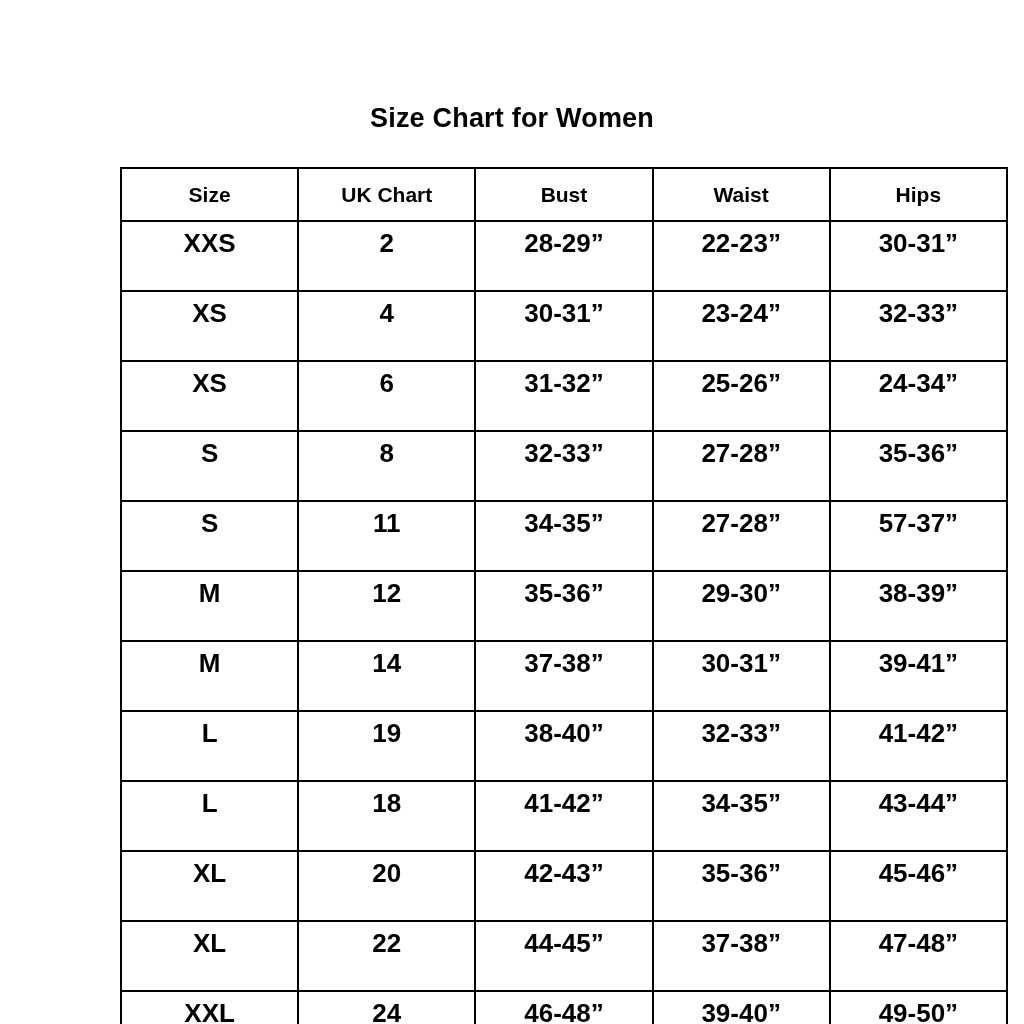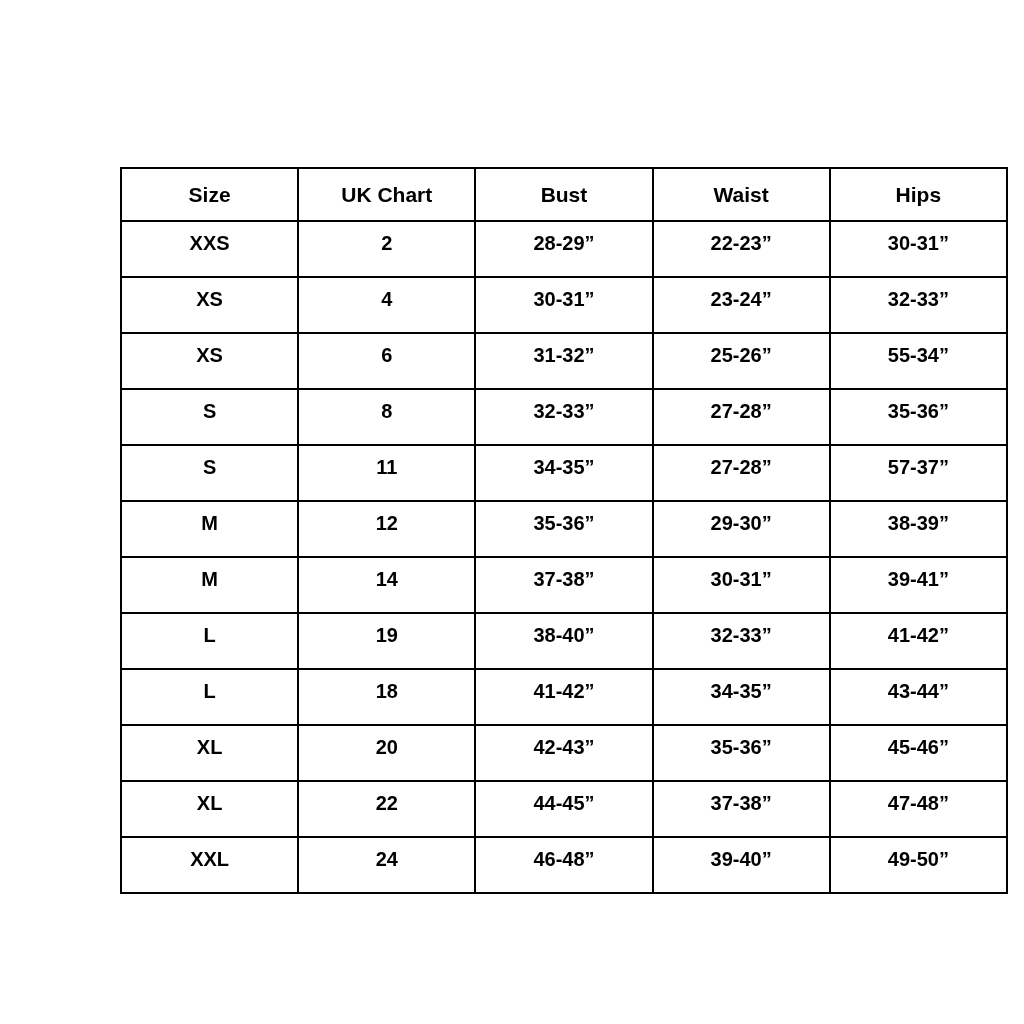--- a/index.html
+++ b/index.html
@@ -44,28 +44,29 @@
     color: #000000;
     background: #ffffff;
     padding: 0;
   }
   table.size-chart th {
     height: 51px;
     font-size: 21px;
   }
   table.size-chart td {
     height: 42px;
-    padding-bottom: 12px;
-    font-size: 20px;
+    padding-bottom: 26px;
+    font-size: 26px;
   }
 </style>
 </head>
 <body>
 
 <div class="page">
+  <h1 class="chart-title">Size Chart for Women</h1>
 
   <table class="size-chart">
     <thead>
       <tr>
         <th>Size</th>
         <th>UK Chart</th>
         <th>Bust</th>
         <th>Waist</th>
         <th>Hips</th>
       </tr>
@@ -83,21 +84,21 @@
           <td>4</td>
           <td>30-31”</td>
           <td>23-24”</td>
           <td>32-33”</td>
         </tr>
         <tr>
           <td>XS</td>
           <td>6</td>
           <td>31-32”</td>
           <td>25-26”</td>
-          <td>55-34”</td>
+          <td>24-34”</td>
         </tr>
         <tr>
           <td>S</td>
           <td>8</td>
           <td>32-33”</td>
           <td>27-28”</td>
           <td>35-36”</td>
         </tr>
         <tr>
           <td>S</td>

